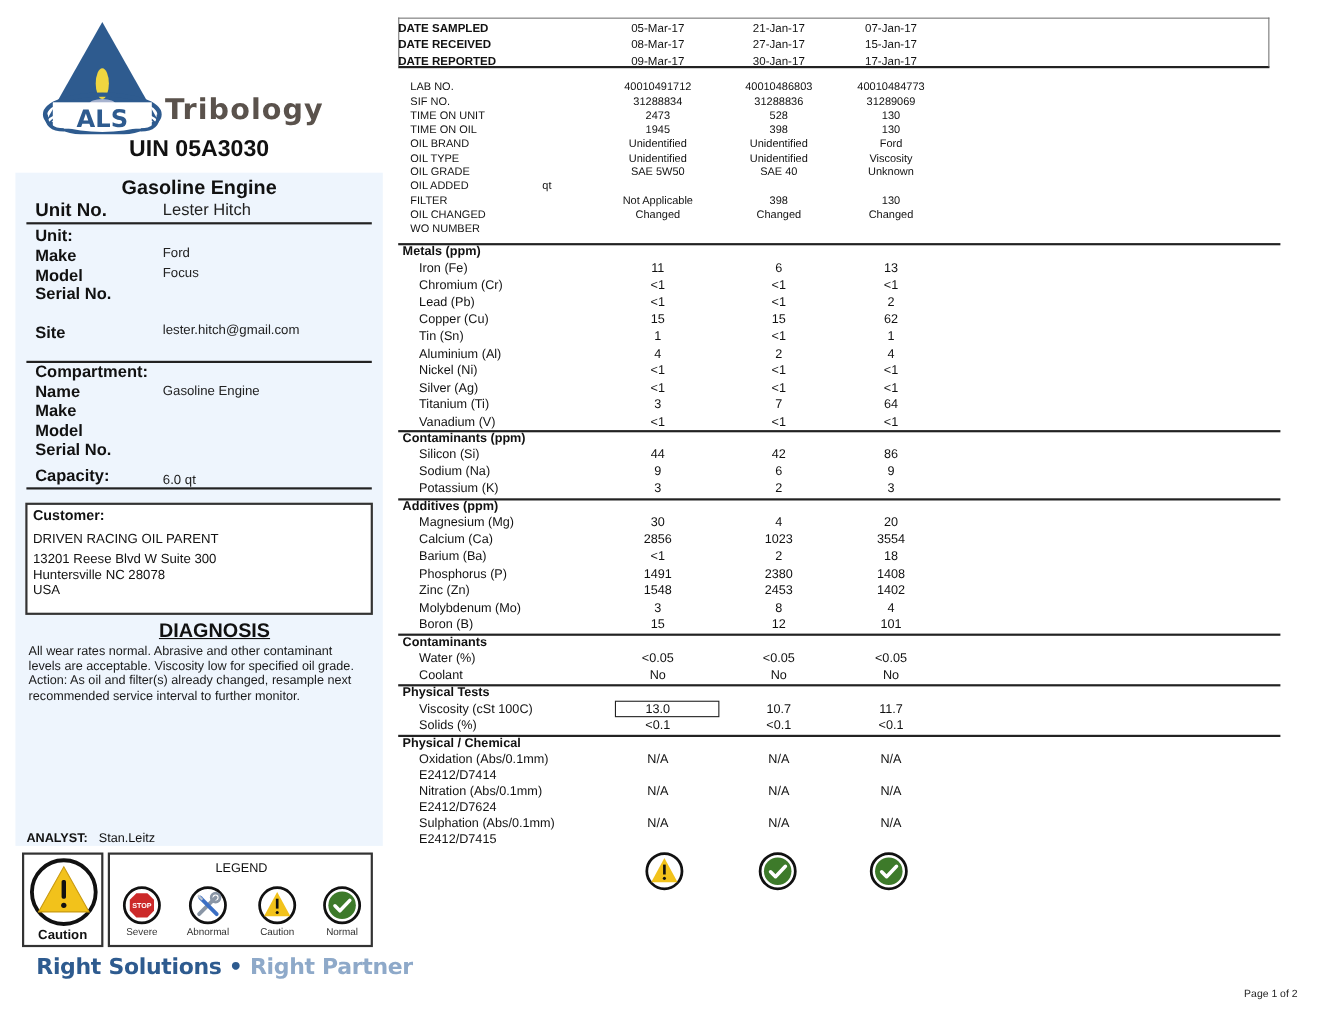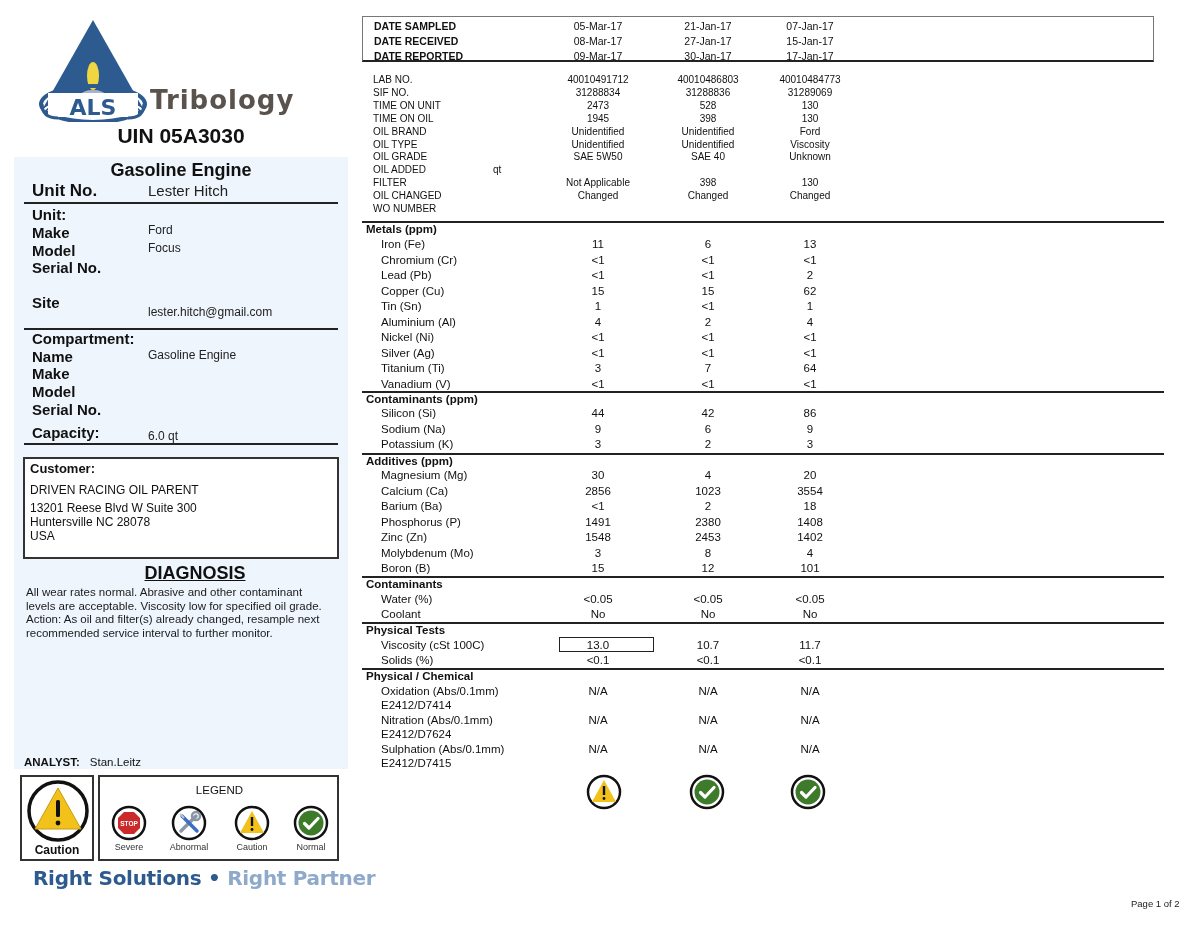--- a/index.html
+++ b/index.html
@@ -41,21 +41,21 @@
   .legend-item span { display: block; font-size: 9px; color: #333; margin-top: 1px; }
 
   .tagline { position: absolute; left: 33px; top: 866px; font-family: "DejaVu Sans", sans-serif; font-weight: bold; font-size: 20px; letter-spacing: -0.3px; }
   .tagline .t1 { color: #2e5b8f; }
   .tagline .t2 { color: #8ea9c9; }
 
   
   .dates-box { position: absolute; left: 362px; top: 16px; width: 792px; height: 46px; border: 1px solid #777; border-bottom: 2px solid #222; }
   .row { position: absolute; left: 362px; width: 800px; height: 14px; font-size: 10.5px; line-height: 14px; }
   .row .k { position: absolute; left: 11px; }
-  .row .k.bold { font-weight: bold; left: 12px; text-align: center; }
+  .row .k.bold { font-weight: bold; left: 0; text-align: center; }
   .row .k.sub { left: 19px; }
   .row .u { position: absolute; left: 131px; }
   .row .c { position: absolute; width: 110px; text-align: center; }
   .row .c0 { left: 181px; }
   .row .c1 { left: 291px; }
   .row .c2 { left: 393px; }
   .row.meta { font-size: 10px; height: 13px; line-height: 13px; }
   .row.data { font-size: 11.5px; height: 15.5px; line-height: 15.5px; }
   .row.data .k.sub { left: 19px; }
   .row.data .c { font-size: 11.5px; }
@@ -91,21 +91,21 @@
 <div class="val big" style="top:182px;">Lester Hitch</div>
 <div class="hr" style="top:202px;"></div>
 
 <div class="lbl" style="top:206px;">Unit:</div>
 <div class="lbl" style="top:224px;">Make</div>
 <div class="val" style="top:223px;">Ford</div>
 <div class="lbl" style="top:242px;">Model</div>
 <div class="val" style="top:241px;">Focus</div>
 <div class="lbl" style="top:259px;">Serial No.</div>
 <div class="lbl" style="top:294px;">Site</div>
-<div class="val" style="top:293px;margin-top:12px;">lester.hitch@gmail.com</div>
+<div class="val" style="top:293px;">lester.hitch@gmail.com</div>
 <div class="hr" style="top:328px;"></div>
 
 <div class="lbl" style="top:330px;">Compartment:</div>
 <div class="lbl" style="top:348px;">Name</div>
 <div class="val" style="top:348px;">Gasoline Engine</div>
 <div class="lbl" style="top:365px;">Make</div>
 <div class="lbl" style="top:383px;">Model</div>
 <div class="lbl" style="top:401px;">Serial No.</div>
 <div class="lbl" style="top:424px;">Capacity:</div>
 <div class="val" style="top:429px;">6.0 qt</div>

